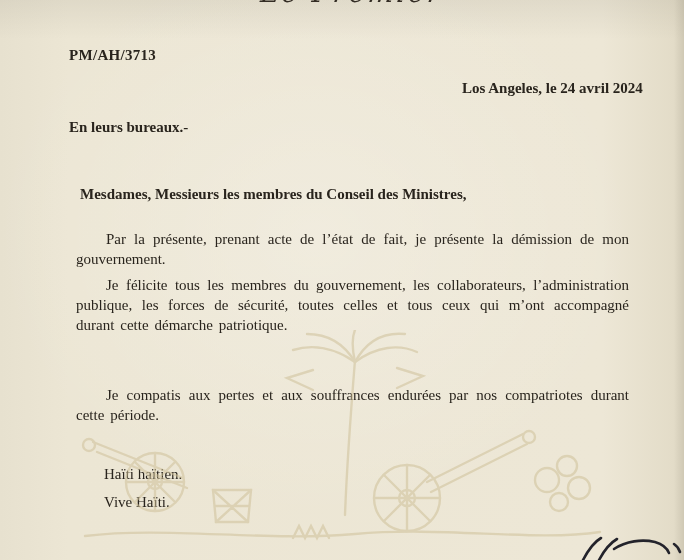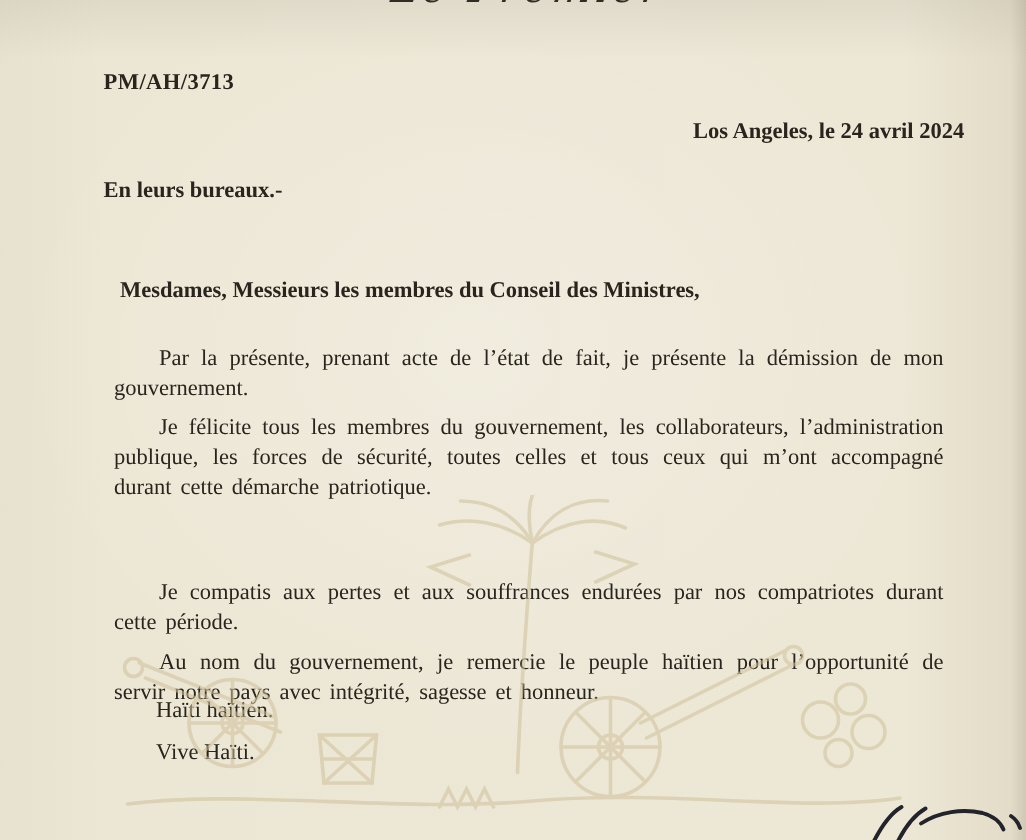--- a/index.html
+++ b/index.html
@@ -59,21 +59,20 @@
 
   <div class="abs recipient">
     <div>En leurs bureaux.-</div>
   </div>
 
   <div class="abs salutation">Mesdames, Messieurs les membres du Conseil des Ministres,</div>
 
   <p class="bodytext p1">Par la présente, prenant acte de l’état de fait, je présente la démission de mon gouvernement.</p>
   <p class="bodytext p2">Je félicite tous les membres du gouvernement, les collaborateurs, l’administration publique, les forces de sécurité, toutes celles et tous ceux qui m’ont accompagné durant cette démarche patriotique.</p>
   <p class="bodytext p4">Je compatis aux pertes et aux souffrances endurées par nos compatriotes durant cette période.</p>
-  <p class="bodytext p5">Au nom du gouvernement, je remercie le peuple haïtien pour l’opportunité de servir notre pays avec intégrité, sagesse et honneur.</p>
 
   <div class="closing c1">Haïti haïtien.</div>
   <div class="closing c2">Vive Haïti.</div>
 
   <svg class="abs watermark" width="570" height="230" viewBox="0 0 570 230" fill="none" stroke="#cfc19a" stroke-width="2.4" stroke-linecap="round">
 
     <path d="M300 30 C296 80 292 130 290 185"></path>
 
     <path d="M300 32 C280 18 258 14 238 20"></path>
     <path d="M300 32 C322 16 344 14 362 22"></path>

